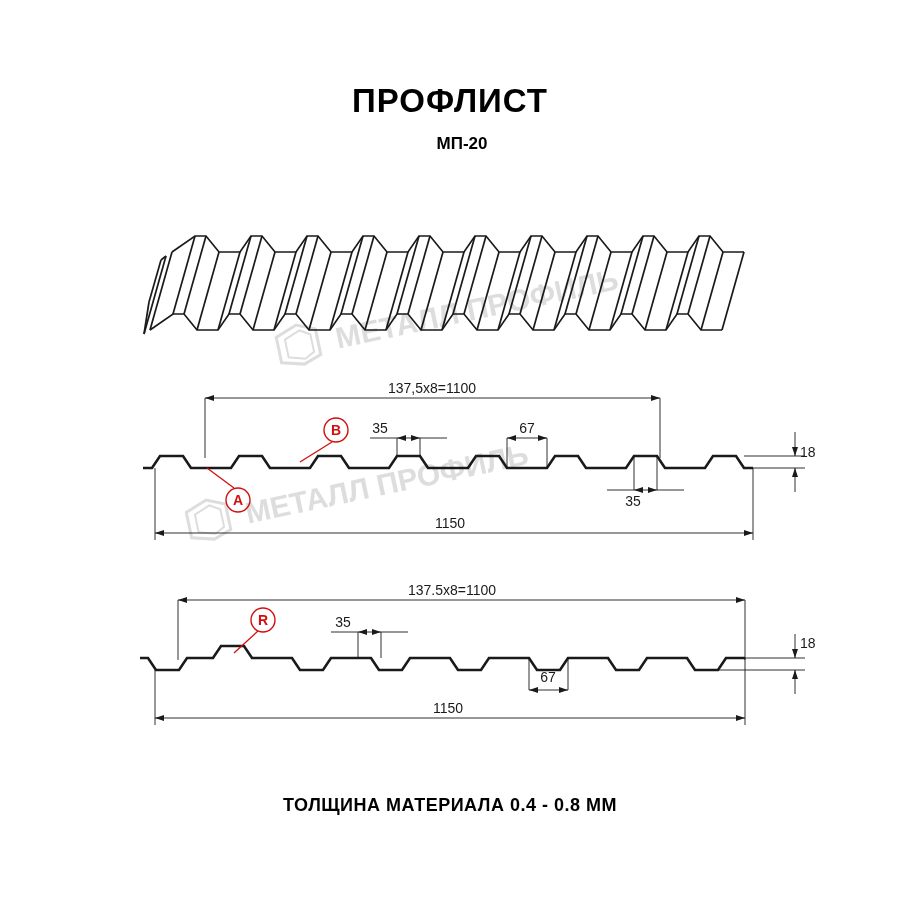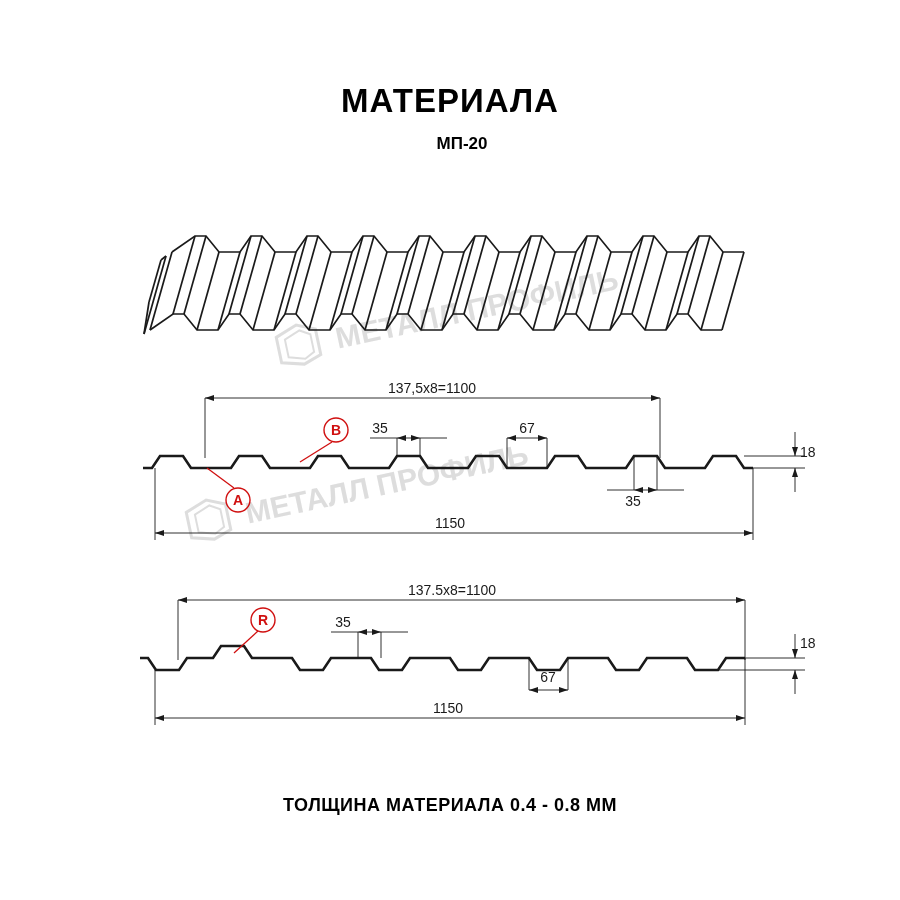--- a/index.html
+++ b/index.html
@@ -93,21 +93,21 @@
   }
   .callout-circle {
     fill: none;
     stroke: #d01010;
     stroke-width: 1.4;
   }
 </style>
 </head>
 <body>
 
-<div class="title">МАТЕРИАЛА</div>
+<div class="title">ПРОФЛИСТ</div>
 <div class="subtitle">МП-20</div>
 <div class="footer">ТОЛЩИНА МАТЕРИАЛА 0.4 - 0.8 ММ</div>
 
 <svg id="sheet" viewBox="0 0 900 900">
 
   <g opacity="0.85">
     <g transform="translate(280,355) rotate(-12)">
       <path d="M0,-18 L22,-26 L40,-18 L40,8 L22,14 L0,8 Z" fill="none" stroke="#d8d8d8" stroke-width="3"></path>
       <path d="M8,-14 L24,-20 L34,-14 L34,4 L24,9 L8,4 Z" fill="none" stroke="#d8d8d8" stroke-width="2"></path>
       <text class="wm-text" x="58" y="6">МЕТАЛЛ ПРОФИЛЬ</text>

